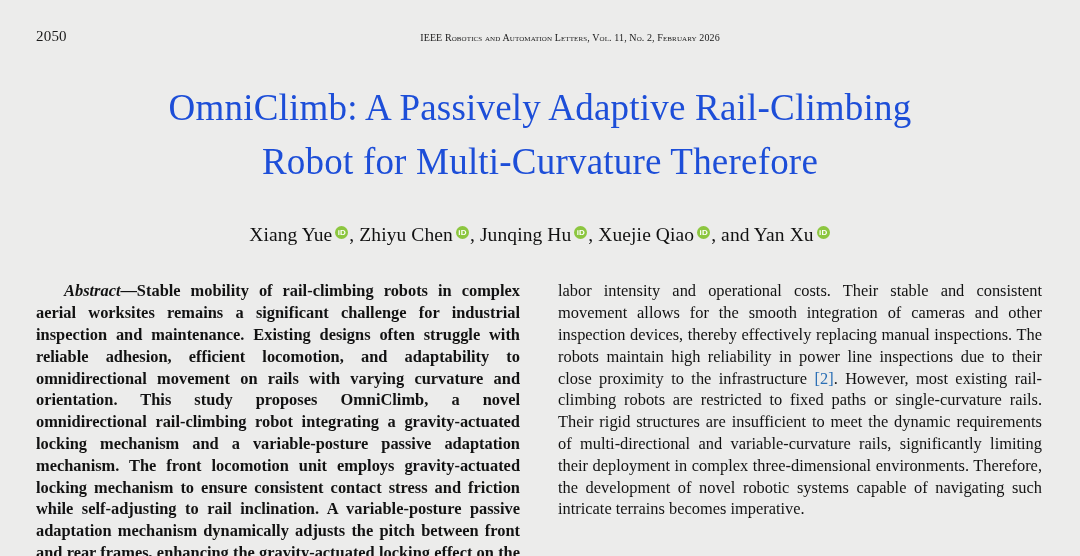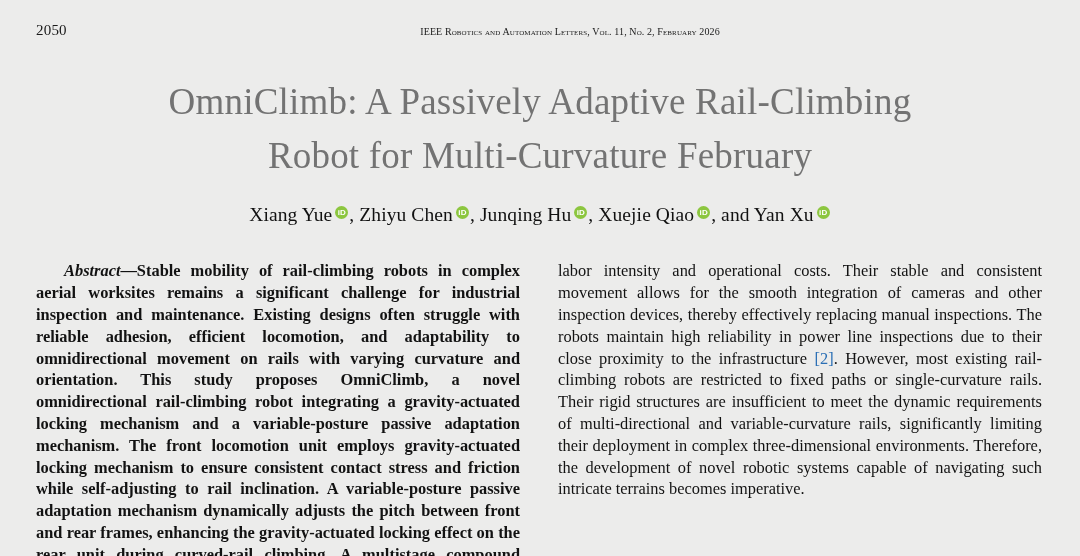--- a/index.html
+++ b/index.html
@@ -17,21 +17,21 @@
     position: relative;
     width: 1080px;
     height: 556px;
     background: #ececeb;
     box-sizing: border-box;
     padding: 0 36px;
   }
   .running-head {
     display: flex;
     align-items: baseline;
-    padding-top: 22px;
+    padding-top: 28px;
     font-size: 14.5px;
     color: #1a1a1a;
   }
   .page-number {
     width: 120px;
     text-align: left;
     font-size: 15px;
     letter-spacing: 0.2px;
   }
   .journal-ref {
@@ -44,26 +44,26 @@
   }
   .title-block {
     text-align: center;
     margin-top: 36px;
   }
   .paper-title {
     font-size: 37px;
     line-height: 1.45;
     font-weight: 400;
     letter-spacing: 0.2px;
-    color: #737373;
+    color: #1d4ed8;
     margin: 0 auto;
     max-width: 900px;
   }
   .authors {
-    margin-top: 22px;
+    margin-top: 36px;
     font-size: 19.5px;
     color: #111;
     letter-spacing: 0.1px;
   }
   .orcid {
     display: inline-block;
     width: 13px;
     height: 13px;
     border-radius: 50%;
     background: #8cc63f;
@@ -123,21 +123,21 @@
 <div class="page">
 
   <div class="running-head">
     <div class="page-number">2050</div>
     <div class="journal-ref">IEEE Robotics and Automation Letters, Vol. 11, No. 2, February 2026</div>
   </div>
 
   <div class="title-block">
     <h1 class="paper-title">
       <span>OmniClimb: A Passively Adaptive Rail-Climbing</span><br>
-      <span>Robot for Multi-Curvature February</span>
+      <span>Robot for Multi-Curvature Therefore</span>
     </h1>
     <div class="authors">
       <span>Xiang Yue</span><span class="orcid"></span><span>, </span><span>Zhiyu Chen</span><span class="orcid"></span><span>, </span><span>Junqing Hu</span><span class="orcid"></span><span>, </span><span>Xuejie Qiao</span><span class="orcid"></span><span>, and </span><span>Yan Xu</span><span class="orcid"></span>
     </div>
   </div>
 
   <div class="columns">
     <div class="col left">
       <p><span class="indent"></span><span class="abstract-label">Abstract</span><span>—</span><span>Stable mobility of rail-climbing robots in complex aerial worksites remains a significant challenge for industrial inspection and maintenance. Existing designs often struggle with reliable adhesion, efficient locomotion, and adaptability to omnidirectional movement on rails with varying curvature and orientation. This study proposes OmniClimb, a novel omnidirectional rail-climbing robot integrating a gravity-actuated locking mechanism and a variable-posture passive adaptation mechanism. The front locomotion unit employs gravity-actuated locking mechanism to ensure consistent contact stress and friction while self-adjusting to rail inclination. A variable-posture passive adaptation mechanism dynamically adjusts the pitch between front and rear frames, enhancing the gravity-actuated locking effect on the rear unit during curved-rail climbing. A multistage compound transmission system combined with on-line wheel-drive configuration improves power</span></p>
     </div>

